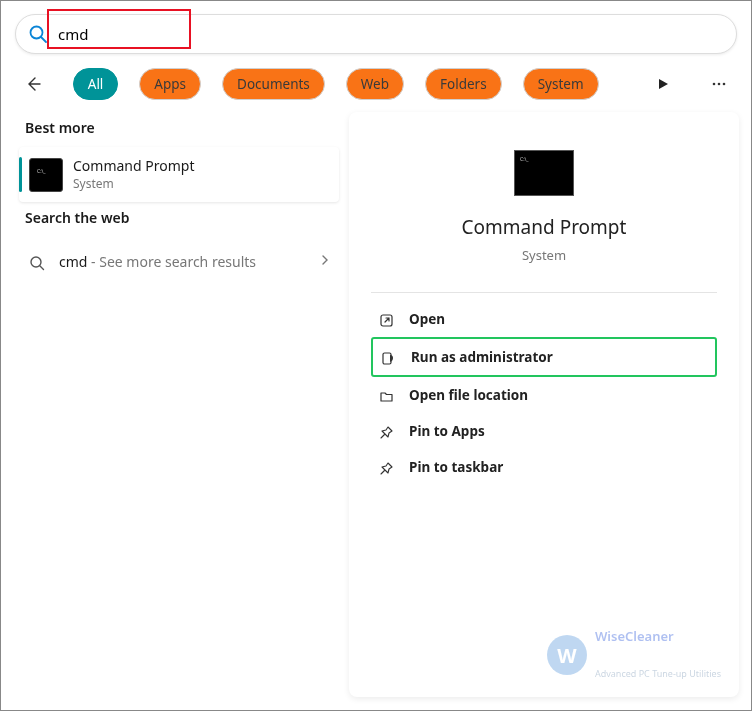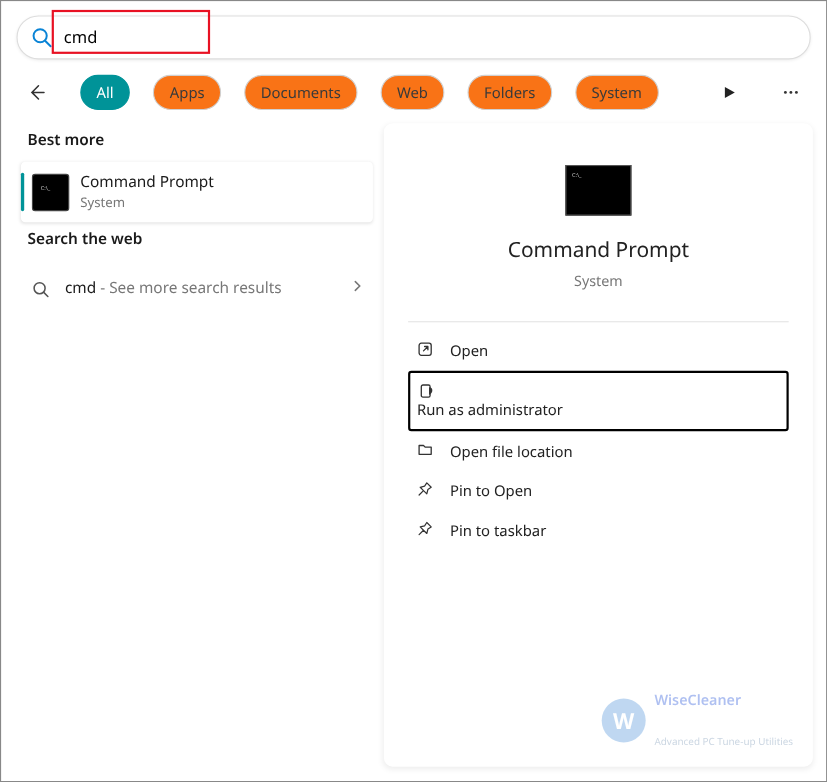--- a/index.html
+++ b/index.html
@@ -34,23 +34,23 @@
 .web-icon { width: 20px; margin-right: 12px; display: flex; justify-content: center; }
 .web-text { font-size: 14px; color: #1a1a1a; }
 .web-text .sub { color: #777; }
 .chev { margin-left: auto; color: #666; }
 
 .detail-icon { width: 60px; height: 46px; background: #000; border: 1px solid #555; margin: 8px auto 18px auto; display: flex; align-items: flex-start; justify-content: flex-start; padding: 3px; }
 .detail-title { text-align: center; font-size: 19px; color: #222; }
 .detail-sub { text-align: center; font-size: 13px; color: #777; margin-top: 6px; margin-bottom: 28px; }
 .divider { height: 1px; background: #e4e4e4; margin: 0 0 8px 0; }
 
-.action { display: flex; align-items: flex-start; padding: 9px 6px; font-size: 13.5px; color: #222; cursor: pointer; border-radius: 3px; }
+.action { display: flex; align-items: flex-end; padding: 9px 6px; font-size: 13.5px; color: #222; cursor: pointer; border-radius: 3px; font-weight: bold; }
 .action-icon { width: 18px; margin-right: 14px; display: flex; justify-content: center; }
-.action-hl { border: 2px solid #000000; flex-direction: column; }
+.action-hl { border: 2px solid #22c55e; }
 
 .watermark { position: absolute; right: 30px; bottom: 30px; display: flex; align-items: center; opacity: 0.35; }
 .wm-circle { width: 40px; height: 40px; border-radius: 50%; background: #4a90d9; display: flex; align-items: center; justify-content: center; color: #fff; font-weight: 700; font-size: 20px; margin-right: 8px; }
 .wm-text { font-size: 13px; font-weight: 600; color: #1d4ed8; line-height: 1; }
 .wm-sub { font-size: 9px; color: #6a8aac; margin-top: 24px; }
 </style>
 </head>
 <body>
 
 <div class="search-bar">
@@ -156,21 +156,21 @@
           </svg>
         </div>
       <span>Open file location</span>
     </div>
     <div class="action">
       <div class="action-icon">
           <svg width="15" height="15" viewBox="0 0 15 15">
             <path d="M9 2 L13 6 L10 8 L9 12 L6 9 L2 13 L6 9 L3 6 L7 5 Z" fill="none" stroke="#333" stroke-width="1.1" stroke-linejoin="round"></path>
           </svg>
         </div>
-      <span>Pin to Open</span>
+      <span>Pin to Apps</span>
     </div>
     <div class="action">
       <div class="action-icon">
           <svg width="15" height="15" viewBox="0 0 15 15">
             <path d="M9 2 L13 6 L10 8 L9 12 L6 9 L2 13 L6 9 L3 6 L7 5 Z" fill="none" stroke="#333" stroke-width="1.1" stroke-linejoin="round"></path>
           </svg>
         </div>
       <span>Pin to taskbar</span>
     </div>
   </div>

